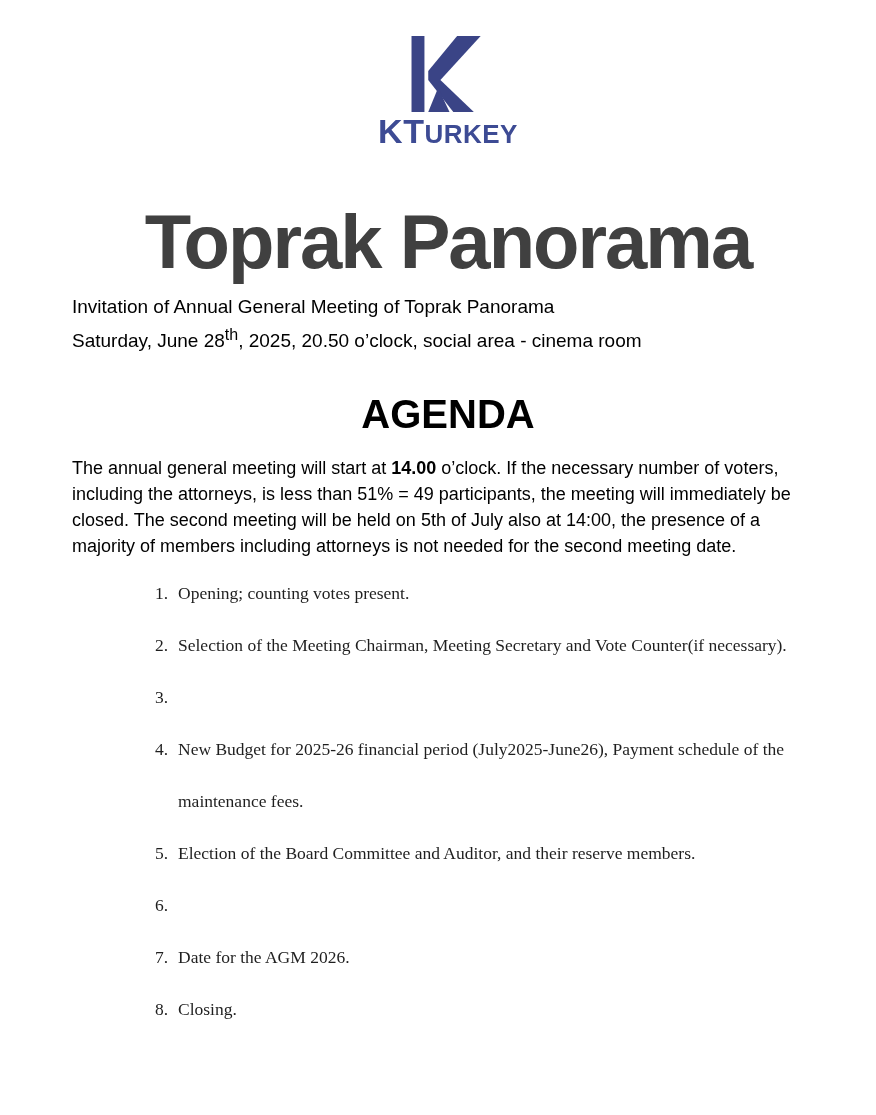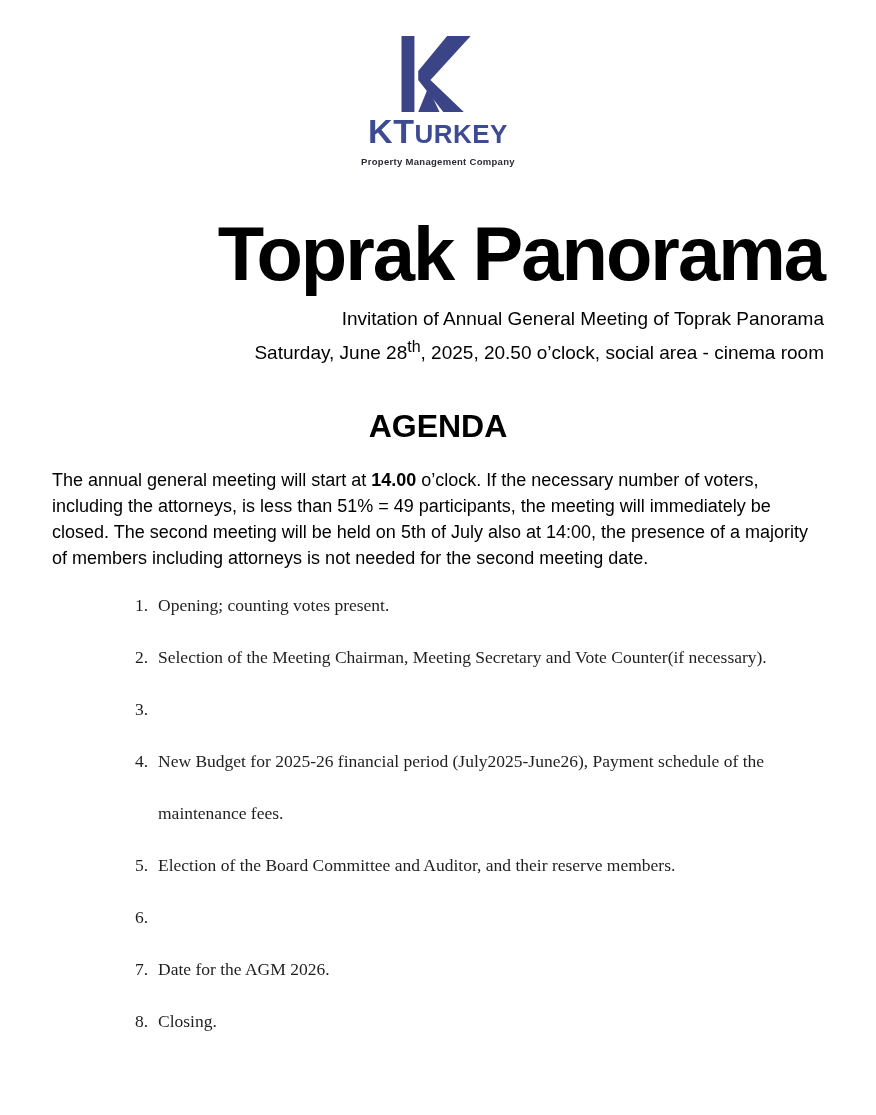--- a/index.html
+++ b/index.html
@@ -8,21 +8,21 @@
     width: 876px;
     height: 1115px;
     background: #ffffff;
     font-family: "Liberation Sans", sans-serif;
     color: #000000;
     overflow: hidden;
   }
   .page {
     width: 876px;
     height: 1115px;
-    padding: 36px 52px 0 52px;
+    padding: 36px 52px 0 72px;
   }
 
   
   .logo-block { text-align: center; }
   .k-mark { display: block; margin: 0 auto; width: 76px; height: 76px; }
   .brand-line {
     margin-top: 2px;
     line-height: 34px;
     font-weight: bold;
     color: #3d4b94;
@@ -38,36 +38,36 @@
     color: #2b2b33;
   }
 
   
   .doc-title {
     margin: 46px 0 10px 0;
     font-size: 76px;
     line-height: 82px;
     font-weight: bold;
     letter-spacing: -2px;
-    text-align: right;
-    color: #000000;
+    text-align: center;
+    color: #404040;
   }
   .subtitle {
-    text-align: right;
+    text-align: left;
     font-size: 19px;
     line-height: 28px;
     color: #000000;
   }
   .subtitle sup { font-size: 16px; }
 
   
   .agenda-heading {
     margin: 40px 0 0 0;
     text-align: center;
-    font-size: 32px;
+    font-size: 40px;
     line-height: 38px;
     font-weight: bold;
   }
 
   
   .body-paragraph {
     margin: 0;
     font-size: 18px;
     line-height: 26px;
   }
@@ -95,21 +95,20 @@
   <div class="logo-block">
     <svg class="k-mark" viewBox="0 0 100 100" aria-hidden="true">
       <g fill="#3a4486">
         <rect x="2" y="0" width="17" height="100"></rect>
         <polygon points="62,0 93,0 40,58 24,58 24,46"></polygon>
         <polygon points="24,58 40,58 84,100 57,100"></polygon>
         <polygon points="37,68 52,100 24,100"></polygon>
       </g>
     </svg>
     <div class="brand-line"><span class="brand-big">KT</span><span class="brand-small">URKEY</span></div>
-    <div class="tagline">Property Management Company</div>
   </div>
 
   <h1 class="doc-title">Toprak Panorama</h1>
 
   <div class="subtitle">
     <div>Invitation of Annual General Meeting of Toprak Panorama</div>
     <div><span>Saturday, June 28</span><sup>th</sup><span>, 2025, 20.50 o’clock, social area - cinema room</span></div>
   </div>
 
   <h2 class="agenda-heading">AGENDA</h2>

